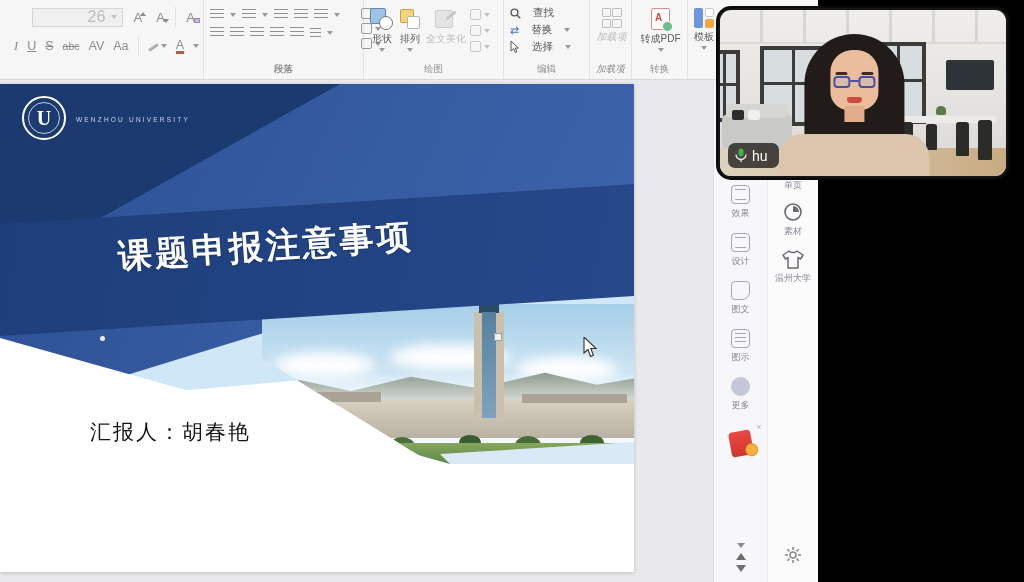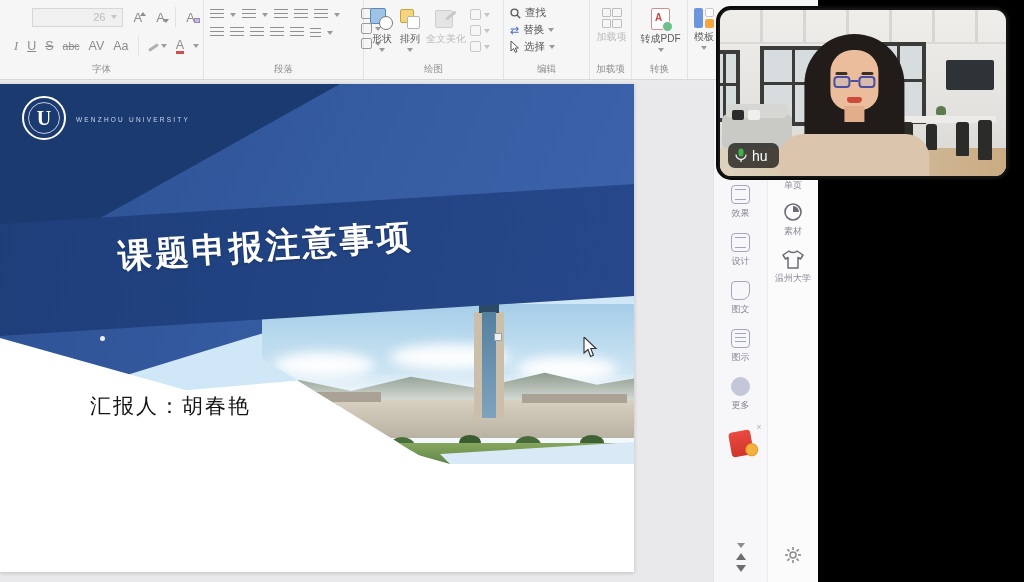--- a/index.html
+++ b/index.html
@@ -20,21 +20,21 @@
     font-size:9.5px; color:#8f8f8f; }
   .caret { width:0; height:0; border-left:3px solid transparent;
     border-right:3px solid transparent; border-top:4px solid #9a9a9a; display:inline-block; }
   .caret.lt { border-top-color:#c3c3c3; }
 
   
   .g-font { width:204px; }
   .frow1 { display:flex; align-items:center; gap:6px; height:24px; margin-left:26px; }
   .sizebox { width:92px; height:19px; background:#f0f0f0; border:1px solid #d6d6d6;
     display:flex; align-items:center; justify-content:flex-end; gap:6px;
-    padding-right:5px; font-size:11px; color:#bcbcbc; }
+    padding-right:5px; font-size:16px; color:#bcbcbc; }
   .abtn { position:relative; font-size:13px; color:#8d8d8d; width:17px; text-align:center; }
   .abtn .tr { position:absolute; right:0; width:0; height:0;
     border-left:3px solid transparent; border-right:3px solid transparent; }
   .abtn .tr.up { top:2px; border-bottom:4px solid #8d8d8d; }
   .abtn .tr.dn { bottom:2px; border-top:4px solid #8d8d8d; }
   .abtn .erase { position:absolute; right:-1px; bottom:2px; width:6px; height:5px;
     background:#cbb7e8; border:1px solid #9a86b8; }
   .frow2 { display:flex; align-items:center; gap:9px; height:26px; margin:4px 0 0 8px; }
   .fbtn { font-size:12.5px; color:#8d8d8d; }
   .fbtn.i { font-style:italic; font-family:"Liberation Serif",serif; }
@@ -43,21 +43,21 @@
   .fbtn.abc { font-size:10.5px; }
   .acolor { position:relative; font-size:12.5px; color:#8d8d8d; padding-bottom:2px; }
   .acolor::after { content:""; position:absolute; left:0; right:0; bottom:0;
     height:3px; background:#d34b4b; }
   .pen { width:13px; height:13px; position:relative; }
   .pen::before { content:""; position:absolute; left:1px; top:6px; width:11px;
     height:3px; background:#b0b0b0; transform:rotate(-35deg); border-radius:1px; }
   .vdiv { width:1px; height:20px; background:#e2e2e2; }
 
   
-  .g-para { width:160px; display:flex; gap:21px; }
+  .g-para { width:160px; display:flex; gap:21px;font-weight:bold; }
   .para-main { display:flex; flex-direction:column; gap:7px; padding-top:4px; }
   .prow { display:flex; align-items:center; gap:6px; }
   .bars { width:14px; height:11px;
     background:repeating-linear-gradient(to bottom,#909090 0 1.4px,transparent 1.4px 3.8px); }
   .bars.sm { width:11px; height:9px; }
   .para-side { display:flex; flex-direction:column; gap:4px; padding-top:3px; }
   .pside { display:flex; align-items:center; gap:3px; }
   .psq { width:11px; height:11px; border:1.3px solid #9a9a9a; border-radius:2px; }
 
   
@@ -80,25 +80,25 @@
     height:11px; background:#fff; border:1px solid #b5b5b5; border-radius:2px; }
   .ic-qstyle { position:relative; width:24px; height:22px; }
   .ic-qstyle::before { content:""; position:absolute; left:1px; top:2px; width:16px;
     height:16px; background:#e4e4e4; border:1px solid #cfcfcf; border-radius:2px; }
   .ic-qstyle::after { content:""; position:absolute; right:1px; top:6px; width:12px;
     height:3px; background:#c8c8c8; transform:rotate(-40deg); border-radius:1px; }
   .draw-side { display:flex; flex-direction:column; gap:5px; padding-top:4px; }
 
   
   .g-edit { width:86px; display:flex; flex-direction:column; gap:3px; padding-top:6px; }
-  .srow { display:flex; align-items:center; gap:4px; font-size:10.5px; color:#555; }
+  .srow { display:flex; align-items:center; gap:12px; font-size:10.5px; color:#555; }
   .srow svg { flex:none; }
 
   
-  .g-addin { width:42px; }
+  .g-addin { width:42px;font-style:italic; }
   .g-conv { width:56px; }
   .g-res { flex:1; display:flex; gap:8px; border-right:none; }
   .ic-grid { width:20px; height:20px; display:grid; grid-template-columns:1fr 1fr;
     grid-template-rows:1fr 1fr; gap:1.5px; }
   .ic-grid i { border:1.4px solid #bdbdbd; border-radius:1px; }
   .ic-pdf { position:relative; width:19px; height:22px; background:#fff;
     border:1.4px solid #d98c8c; border-radius:2px; }
   .ic-pdf span { position:absolute; left:3px; top:3px; font-size:10px; color:#d04545;
     font-weight:bold; }
   .ic-pdf::after { content:""; position:absolute; right:-4px; bottom:-3px; width:9px;
@@ -139,21 +139,21 @@
     border-radius:50%; }
   .seal span { font-family:"Liberation Serif",serif; font-weight:bold; font-size:20px; }
   .logo-cn { font-size:23px; letter-spacing:7px; font-weight:600;
     font-family:"Liberation Serif",serif; white-space:nowrap; }
   .logo-en { font-size:6.5px; letter-spacing:2.2px; color:#c9d6ee; margin-top:2px; }
 
   .slide-title { position:absolute; left:118px; top:150px; width:460px;
     transform:rotate(-4deg); transform-origin:left center; color:#fff;
     font-size:34px; font-weight:800; letter-spacing:3px; white-space:nowrap;
     text-shadow:0 1px 2px rgba(0,0,0,.25); }
-  .presenter { position:absolute; left:90px; top:308px; font-size:21px;
+  .presenter { position:absolute; left:90px; top:334px; font-size:21px;
     color:#141414; letter-spacing:2px; font-weight:500; }
   .deco-dot { position:absolute; left:100px; top:252px; width:5px; height:5px;
     border-radius:50%; background:rgba(255,255,255,.9); }
 
   
   .sky { position:absolute; inset:0;
     background:linear-gradient(#a6cee8 0%,#cfe6f4 45%,#f2f8fc 75%); }
   .cloud { position:absolute; width:100px; height:26px; border-radius:50%;
     background:#fff; filter:blur(6px); opacity:.95; }
   .mount { position:absolute; left:0; right:0; top:34%; height:30%;
@@ -301,21 +301,20 @@
           <span class="fbtn s">S</span>
           <span class="fbtn abc">abc</span>
           <span class="fbtn">AV</span>
           <span class="fbtn">Aa</span>
           <span class="vdiv"></span>
           <span class="pen"></span>
           <span class="caret"></span>
           <span class="acolor">A</span>
           <span class="caret"></span>
         </div>
-        <div class="rlabel">字体</div>
       </div>
 
       <div class="rgroup g-para">
         <div class="para-main">
           <div class="prow">
             <span class="bars"></span>
               <span class="caret"></span>
             <span class="bars"></span>
               <span class="caret"></span>
             <span class="bars"></span>

